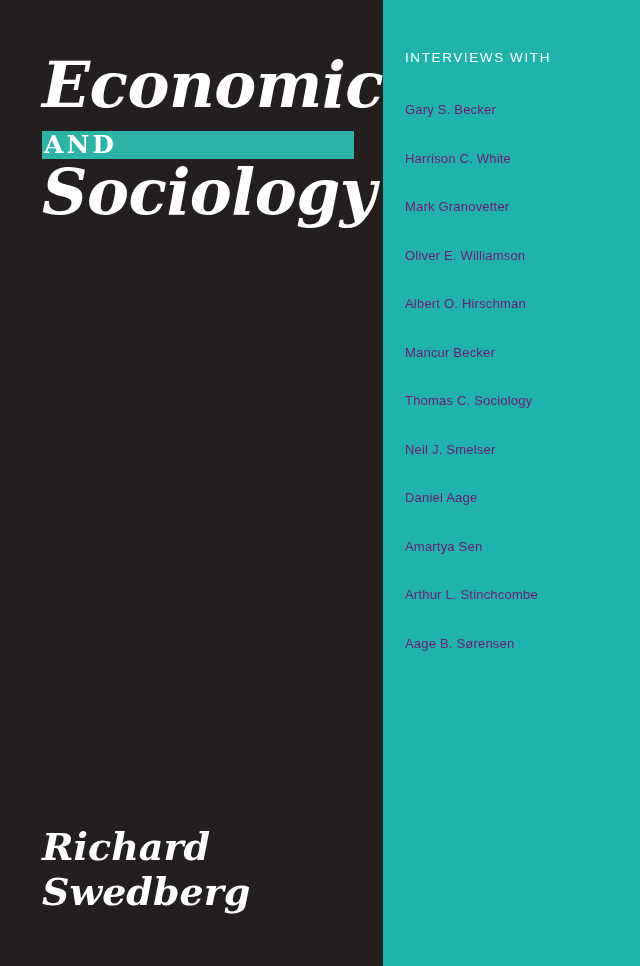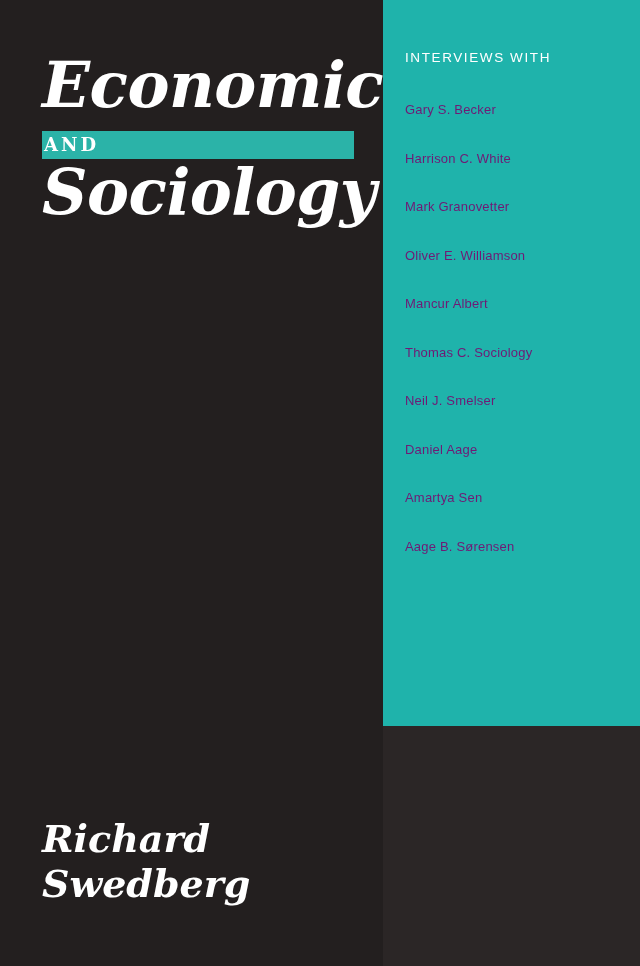--- a/index.html
+++ b/index.html
@@ -52,46 +52,46 @@
     margin-left: 42px;
     width: 312px;
     height: 28px;
     background: #2bb3a8;
     display: flex;
     align-items: center;
   }
   .and-text {
     font-family: "DejaVu Serif", serif;
     color: #ffffff;
-    font-size: 18px;
+    font-size: 25px;
     font-weight: bold;
     letter-spacing: 3px;
     padding-left: 2px;
   }
   .title-sociology {
     margin-top: 0;
     font-size: 63px;
     font-style: italic;
   }
   .author {
     position: absolute;
-    bottom: 60px;
+    bottom: 52px;
     left: 42px;
     font-family: "DejaVu Serif", serif;
     font-style: italic;
     font-weight: bold;
     color: #ffffff;
     font-size: 38px;
     letter-spacing: 0px;
   }
   
   .right-panel {
     position: relative;
     width: 257px;
-    height: 726px;
+    height: 966px;
     background: #1fb3ab;
     flex: 0 0 257px;
     padding-top: 50px;
     box-sizing: border-box;
   }
   .interviews-label {
     font-family: "Liberation Sans", sans-serif;
     color: #ffffff;
     font-size: 13.5px;
     font-weight: normal;
@@ -129,22 +129,24 @@
     <div class="author">Richard Swedberg</div>
   </div>
 
   <div class="right-panel">
     <div class="interviews-label">INTERVIEWS WITH</div>
     <ul class="names-list">
       <li class="name-item">Gary S. Becker</li>
       <li class="name-item">Harrison C. White</li>
       <li class="name-item">Mark Granovetter</li>
       <li class="name-item">Oliver E. Williamson</li>
-      <li class="name-item">Mancur Albert</li>
+      <li class="name-item">Albert O. Hirschman</li>
+      <li class="name-item">Mancur Becker</li>
       <li class="name-item">Thomas C. Sociology</li>
       <li class="name-item">Neil J. Smelser</li>
       <li class="name-item">Daniel Aage</li>
       <li class="name-item">Amartya Sen</li>
+      <li class="name-item">Arthur L. Stinchcombe</li>
       <li class="name-item">Aage B. Sørensen</li>
     </ul>
   </div>
 
 </div>
 
 </body></html>

